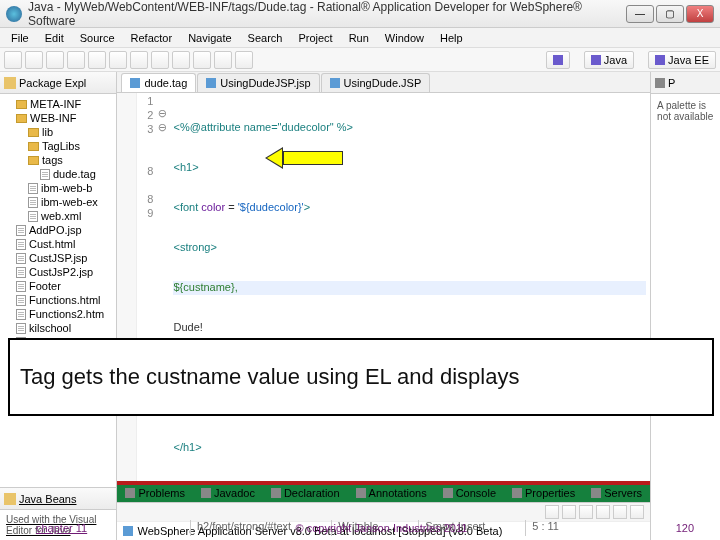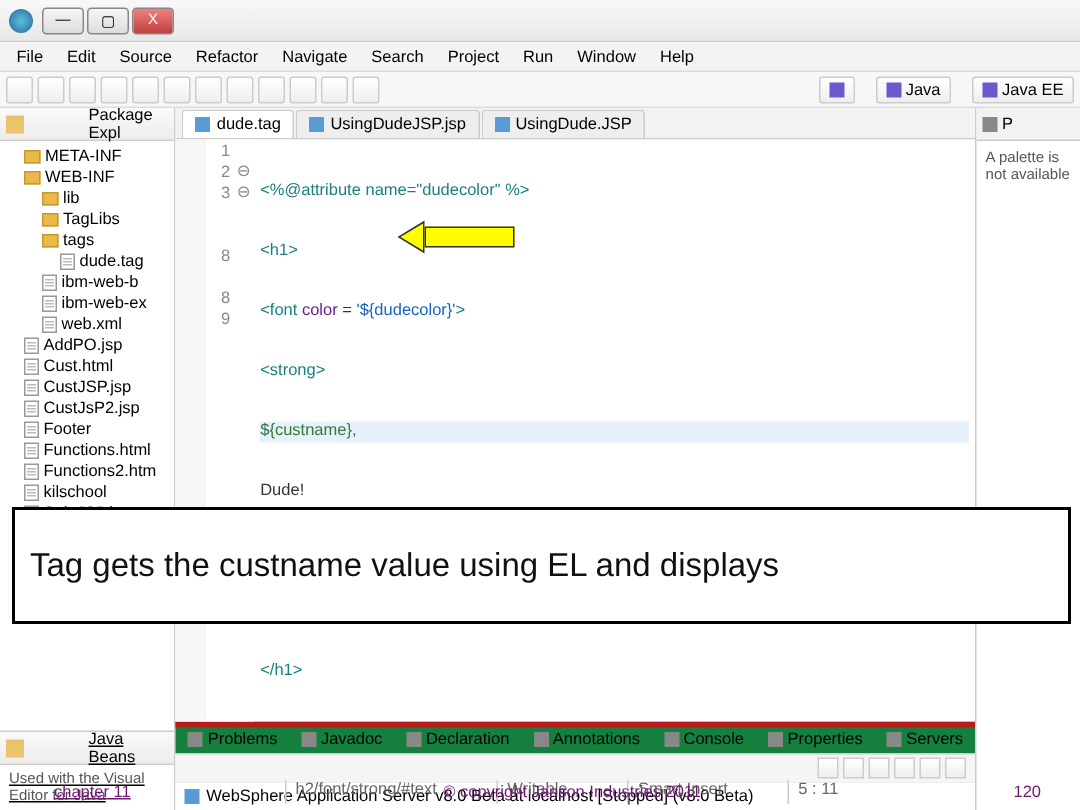--- a/index.html
+++ b/index.html
@@ -24,21 +24,21 @@
 .persp-icon { width:10px; height:10px; background:#6a5acd; display:inline-block; }
 
 
 .workbench { display:flex; height:calc(100% - 28px - 20px - 24px); }
 .left { width:148px; border-right:1px solid #ccc; display:flex; flex-direction:column; }
 .center { flex:1; display:flex; flex-direction:column; }
 .right { width:88px; border-left:1px solid #ccc; display:flex; flex-direction:column; }
 
 .view-header { height:22px; background:linear-gradient(#fafafa,#ececec); border-bottom:1px solid #ccc; display:flex; align-items:center; padding:0 4px; gap:3px; font-size:10px;}
 .view-header .vh-icon { width:12px;height:12px;background:#e9c46a;display:inline-block;}
-.view-header .vh-title { flex:1;margin-left:40px; }
+.view-header .vh-title { flex:1; }
 
 .tree { overflow:hidden; padding:3px 2px; flex:1; font-size:10px; line-height:14px;}
 .tree .row { display:flex; align-items:center; gap:3px; padding:0 2px; white-space:nowrap; }
 .tree .indent1 { padding-left:14px; }
 .tree .indent2 { padding-left:26px; }
 .tree .indent3 { padding-left:38px; }
 .folder-icon { width:11px;height:9px;background:#e9b949;border:1px solid #c49a2e;display:inline-block;}
 .file-icon { width:10px;height:11px;background:#fff;border:1px solid #999;display:inline-block;position:relative;}
 .file-icon::after{content:"";position:absolute;top:2px;left:1px;right:1px;height:1px;background:#bbb;box-shadow:0 2px #bbb,0 4px #bbb;}
 
@@ -96,20 +96,21 @@
 .mini-btn{width:14px;height:14px;border:1px solid #ccc;background:linear-gradient(#fff,#eee);}
 
 .right .rt-tab{height:22px;border-bottom:1px solid #ccc;background:#f2f2f2;font-size:10px;display:flex;align-items:center;padding:0 4px;gap:3px;}
 .right .rt-tab .ri{width:10px;height:10px;background:#888;display:inline-block;}
 </style>
 </head>
 <body>
 
 <div class="titlebar">
   <div class="app-icon"></div>
+  <div class="title">Java - MyWeb/WebContent/WEB-INF/tags/Dude.tag - Rational® Application Developer for WebSphere® Software</div>
   <div class="win-btns">
     <div class="win-btn">—</div>
     <div class="win-btn">▢</div>
     <div class="win-btn close">X</div>
   </div>
 </div>
 
 <div class="menubar">
   <div class="menu-item">File</div>
   <div class="menu-item">Edit</div>

